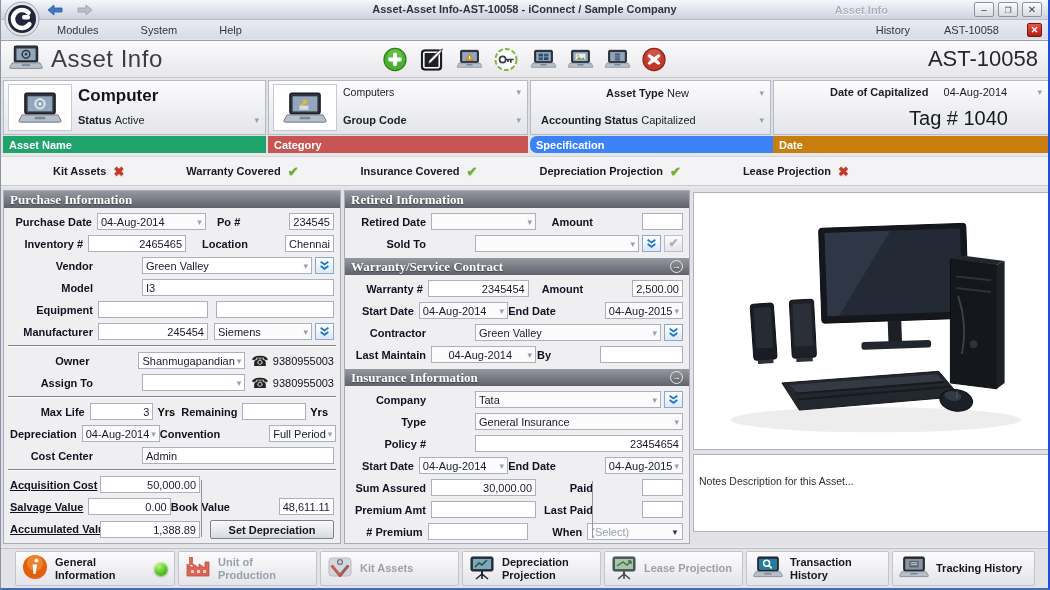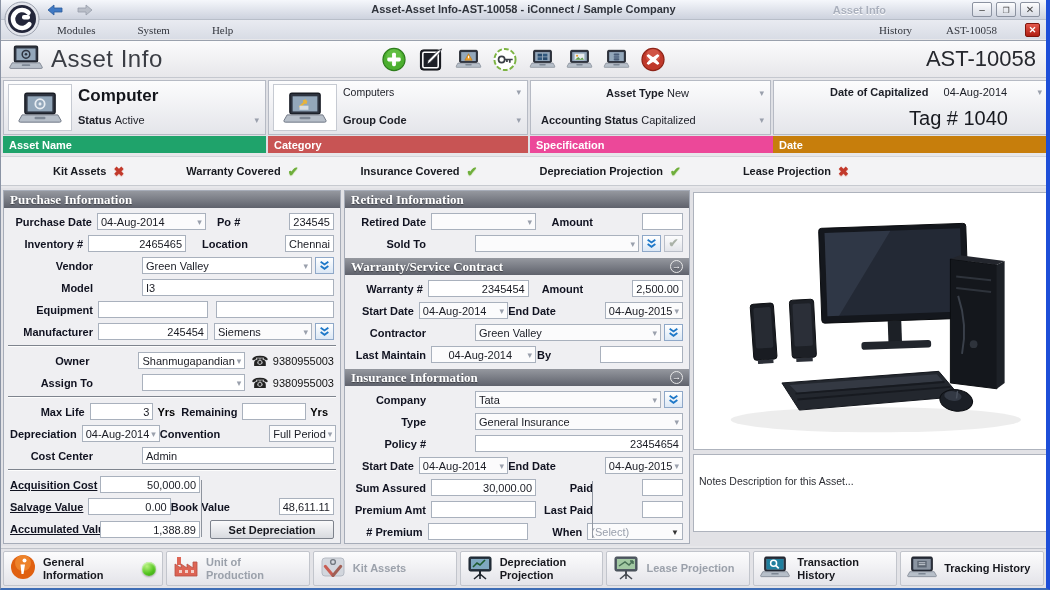--- a/index.html
+++ b/index.html
@@ -1,40 +1,40 @@
 <!DOCTYPE html>
 <html><head>
 <meta charset="utf-8">
 <style>
   * { box-sizing: border-box; margin:0; padding:0; }
   html,body { width:1050px; height:590px; }
   body { font-family:"Liberation Sans",sans-serif; }
   .app { position:relative; width:1050px; height:590px; background:#e7e7ea; overflow:hidden;
-         border-left:1px solid #8a93a4; border-right:4px solid #1d4ed8; border-bottom:2px solid #3e6db5;}
+         border-left:1px solid #8a93a4; border-right:2px solid #1d4ed8; border-bottom:2px solid #3e6db5;}
 
   
   .titlebar { position:absolute; top:0; left:0; right:0; height:20px;
     background:linear-gradient(#f5f7fb,#cdd2de); border-bottom:1px solid #b8bec9; }
   .logo { position:absolute; top:1px; left:3px; width:36px; height:36px; z-index:5; }
   .navarrows { position:absolute; top:2px; left:46px; display:flex; gap:14px; }
   .win-title { position:absolute; top:3px; left:0; right:0; text-align:center; font-size:11px;
     font-weight:bold; color:#30343c; }
   .watermark { position:absolute; top:4px; right:160px; font-size:11px; font-weight:bold;
     color:#aab0bd; text-shadow:0 1px 0 #fff; }
   .winbtns { position:absolute; top:2px; right:6px; display:flex; gap:4px; }
   .winbtn { width:20px; height:15px; border:1px solid #8b92a0; border-radius:2px;
     background:linear-gradient(#fdfdfe,#d7dbe4); font-size:10px; line-height:13px; text-align:center;
     color:#444; cursor:default; }
   .winbtn.min::after{content:"–";} .winbtn.max::after{content:"❐"; font-size:8px;} .winbtn.cls::after{content:"✕";}
 
   
   .menubar { position:absolute; top:20px; left:0; right:0; height:19px;
     background:linear-gradient(#e9ebf1,#d8dce5); display:flex; align-items:center; }
   .menu-left { display:flex; gap:30px; margin-left:50px; }
-  .menu-item { font-size:11px; color:#33363e; padding:1px 6px; cursor:default;font-family:Liberation Serif, serif; }
+  .menu-item { font-size:11px; color:#33363e; padding:1px 6px; cursor:default; }
   .menu-right { margin-left:auto; display:flex; align-items:center; gap:22px; margin-right:6px; }
   .redx { width:15px; height:14px; background:linear-gradient(#e4574b,#b01e12); border:1px solid #7e150c;
     border-radius:2px; color:#fff; font-size:9px; line-height:12px; text-align:center; font-weight:bold; }
   .redx::after{ content:"✕"; }
 
   
   .pagehead { position:absolute; top:40px; left:0; right:0; height:38px;
     background:linear-gradient(#fbfbfc,#e7e7ea); border-top:1px solid #9aa1ad; border-bottom:1px solid #c5c8cf;
     display:flex; align-items:center; }
   .ph-title { display:flex; align-items:center; gap:8px; margin-left:8px; }
@@ -111,21 +111,21 @@
   .w90{width:90px;text-decoration:underline;} .w100{width:100px;} .w105{width:105px;} .w110{width:110px;} .flex1{flex:1;margin-left:44px;}
 
   
   .photo-box { position:absolute; top:2px; left:0; width:356px; height:258px; background:#fff;
     border:1px solid #aeb3bd; display:flex; align-items:center; justify-content:center; }
   .notes-box { position:absolute; top:264px; left:0; width:356px; height:78px; background:#fff;
     border:1px solid #aeb3bd; font-size:10.5px; color:#2c2e34; padding:20px 5px; }
 
   
   .tabbar { position:absolute; top:548px; left:0; right:0; height:40px; background:#e3e3e7;
-    border-top:1px solid #bfc2c9; display:flex; gap:3px; padding:2px 2px; }
+    border-top:1px solid #bfc2c9; display:flex; gap:3px; padding:2px 14px; }
   .tab { flex:1; display:flex; align-items:center; gap:7px; padding:0 6px;
     background:linear-gradient(#fcfcfd,#e4e4e9); border:1px solid #c2c5cc; border-radius:2px; cursor:default; }
   .tab-label { font-size:11px; font-weight:bold; color:#17181e; line-height:1.15; width:92px; }
   .tab.disabled .tab-label { color:#9ba1ab; }
   .tab.disabled svg { opacity:.8; }
   .greendot { width:14px; height:14px; border-radius:50%; margin-left:auto;
     background:radial-gradient(circle at 35% 30%, #b8f27e, #53c41f 55%, #2e8f10);
     box-shadow:inset 0 1px 2px #e4ffcb, 0 1px 2px rgba(0,0,0,.3); }
 </style>
 </head>
@@ -309,21 +309,21 @@
         <span style="margin-left:65px" class="b">Asset Type</span>&nbsp;
         <span>New</span>
         <span class="sarr">▾</span>
       </div>
       <div class="srow" style="left:10px;top:33px;right:6px;">
         <span class="b">Accounting Status</span>&nbsp;
         <span>Capitalized</span>
         <span class="sarr">▾</span>
       </div>
     </div>
-    <div class="sbar" style="left: 529px; width: 263px; background: #ec4899;">Specification</div>
+    <div class="sbar" style="left: 529px; width: 263px; background: #3b82f6; border-radius: 7px;">Specification</div>
 
     <div class="spanel" style="left:772px;width:276px;">
       <div class="srow" style="left:8px;top:5px;right:6px;padding-left:48px;">
         <span class="b">Date of Capitalized</span>
         <span style="margin:0 auto">04-Aug-2014</span>
         <span class="sarr">▾</span>
       </div>
       <div class="srow" style="left:8px;top:26px;right:40px;justify-content:flex-end;">
         <span class="tagnum">Tag # 1040</span>
       </div>

